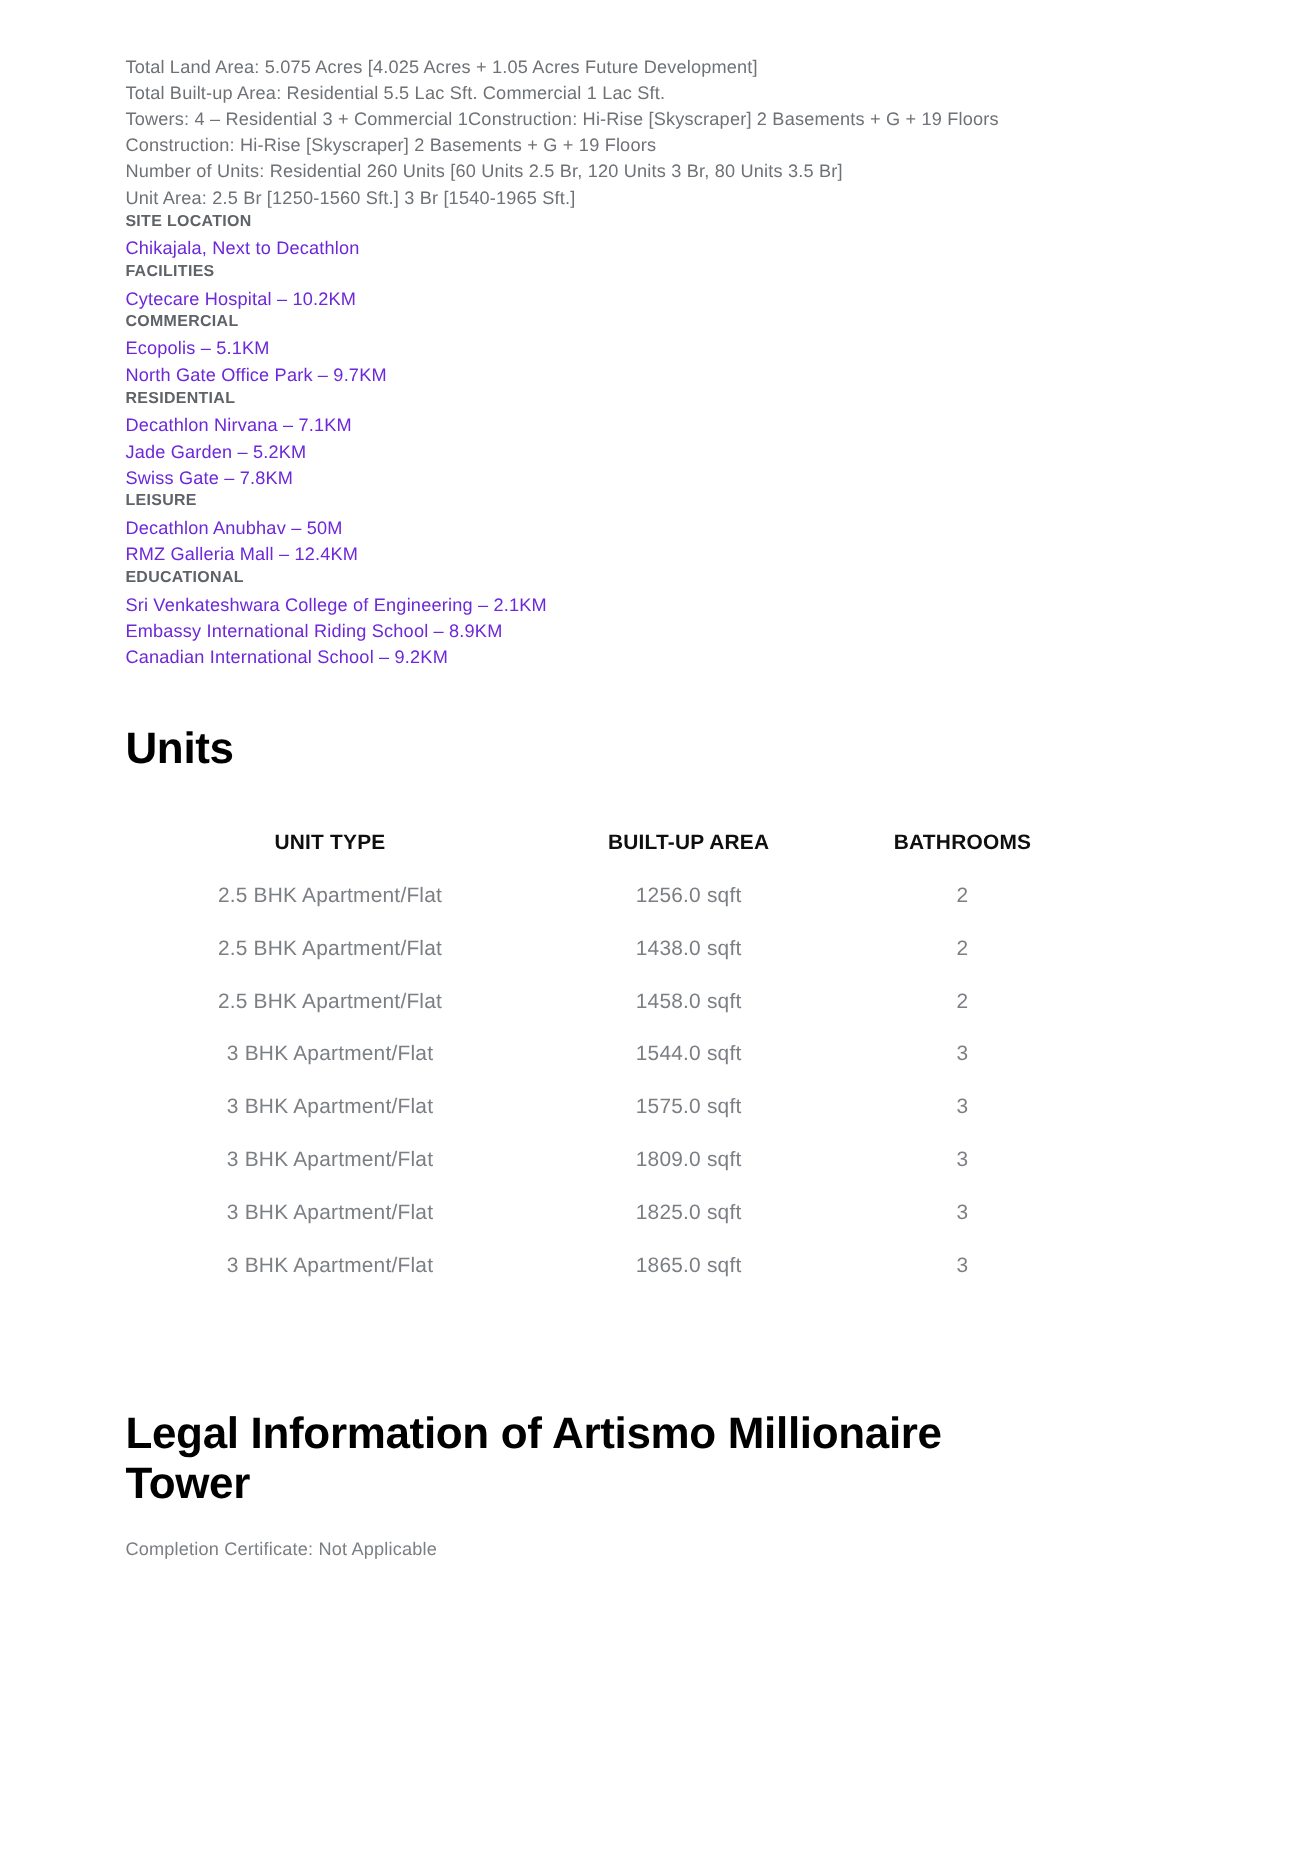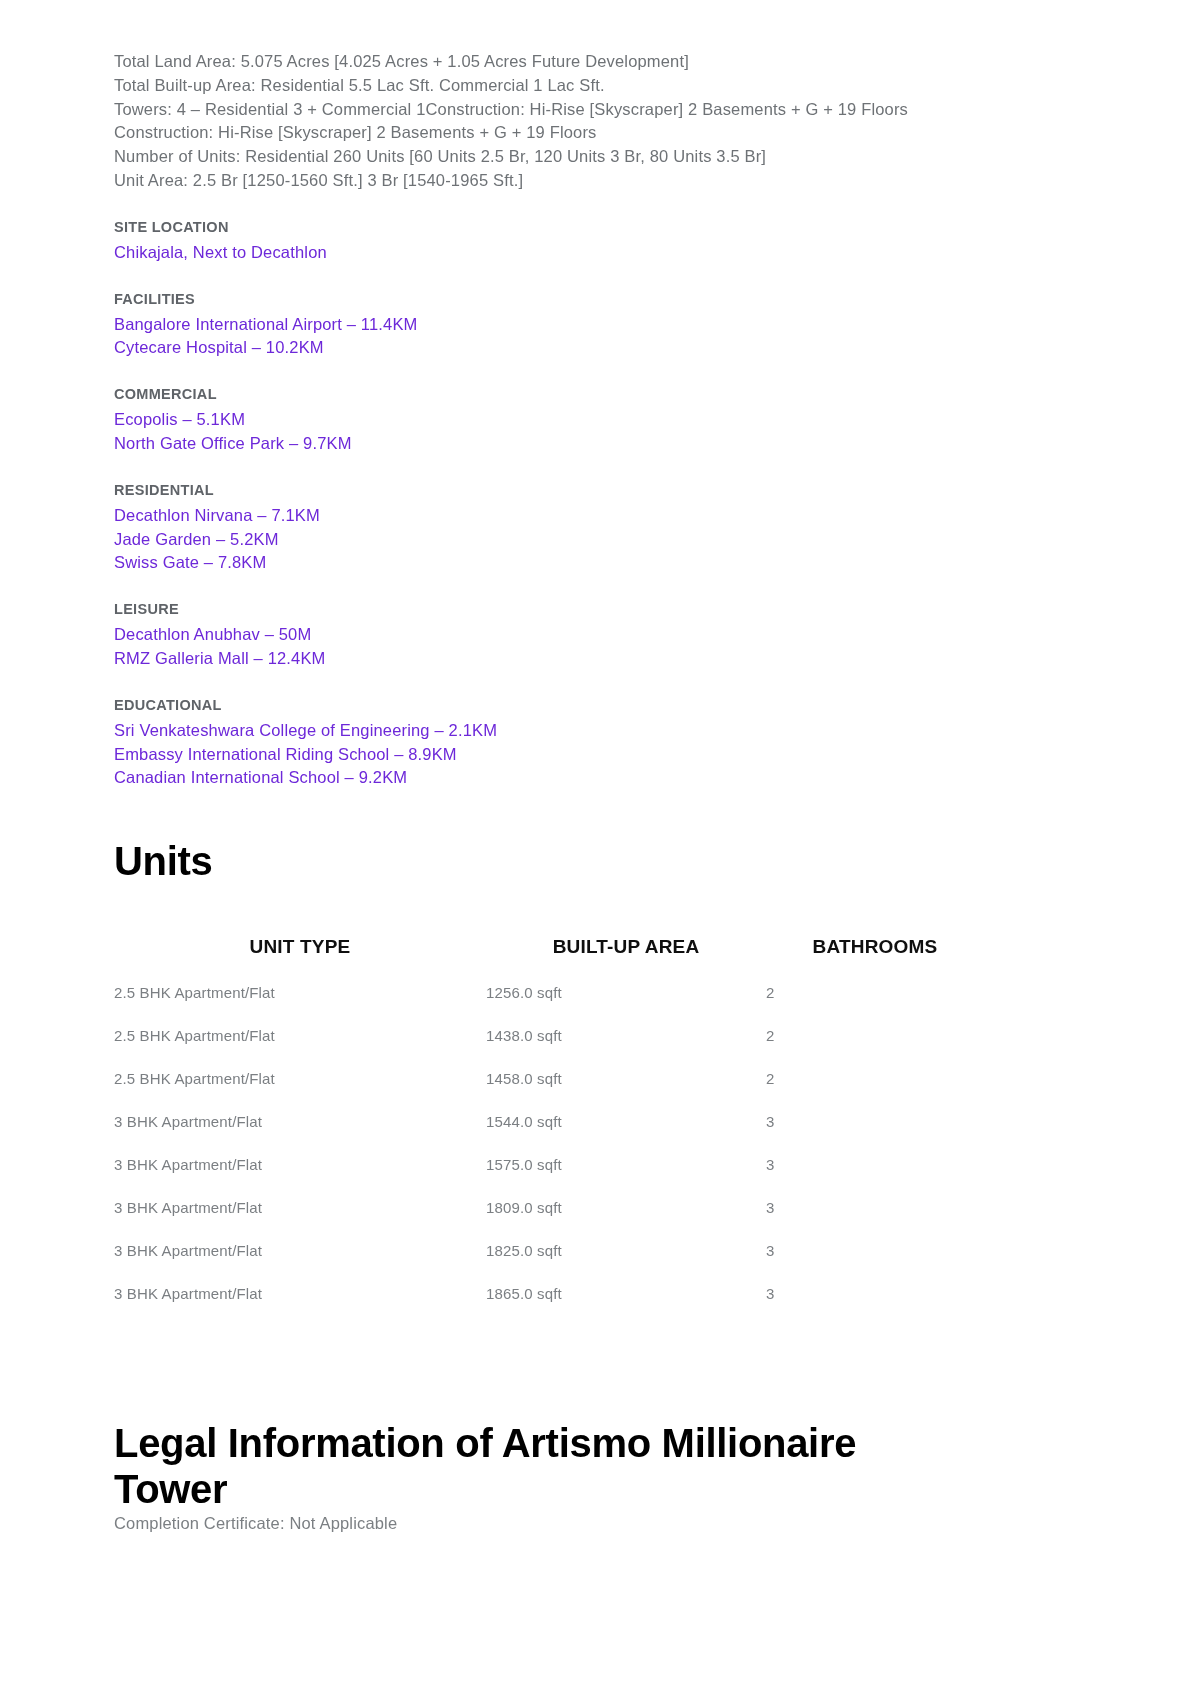--- a/index.html
+++ b/index.html
@@ -31,21 +31,20 @@
   .spec-line {
     font-size: 16.5px;
     line-height: 23.8px;
     color: #6e7276;
     letter-spacing: 0.01em;
     white-space: nowrap;
   }
 
   
   .section {
-    margin-top: 26px;
   }
   .section-title {
     font-size: 14.5px;
     font-weight: bold;
     color: #5f6368;
     letter-spacing: 0.02em;
     margin-bottom: 6px;
   }
   .section-line {
     font-size: 16.5px;
@@ -77,41 +76,42 @@
   .units-table th {
     text-align: center;
     font-size: 19px;
     font-weight: bold;
     color: #0f0f0f;
     letter-spacing: 0.01em;
     padding: 0 0 26px 0;
     vertical-align: top;
   }
   .units-table td {
-    text-align: left;
-    font-size: 15px;
+    text-align: center;
+    font-size: 19px;
     font-weight: normal;
     color: #7b7f83;
     letter-spacing: 0.01em;
     padding: 0 0 26px 0;
     vertical-align: top;
     white-space: nowrap;
   }
   .col-type   { width: 372px; }
   .col-area   { width: 280px; }
   .col-bath   { width: auto; }
 
   
   .legal-wrap {
     margin-top: 92px;
   }
   .legal-heading {
     max-width: 790px;
   }
   .legal-sub {
+    margin-top: 26px;
     font-size: 16.5px;
     line-height: 23.8px;
     color: #7b7f83;
     letter-spacing: 0.01em;
   }
 </style>
 </head>
 <body>
 
 <div class="page">
@@ -125,21 +125,20 @@
     <div class="spec-line">Unit Area: 2.5 Br [1250-1560 Sft.] 3 Br [1540-1965 Sft.]</div>
   </div>
 
   <div class="section">
     <div class="section-title">SITE LOCATION</div>
     <div class="section-line">Chikajala, Next to Decathlon</div>
   </div>
 
   <div class="section">
     <div class="section-title">FACILITIES</div>
-    <div class="section-line">Bangalore International Airport – 11.4KM</div>
     <div class="section-line">Cytecare Hospital – 10.2KM</div>
   </div>
 
   <div class="section">
     <div class="section-title">COMMERCIAL</div>
     <div class="section-line">Ecopolis – 5.1KM</div>
     <div class="section-line">North Gate Office Park – 9.7KM</div>
   </div>
 
   <div class="section">

